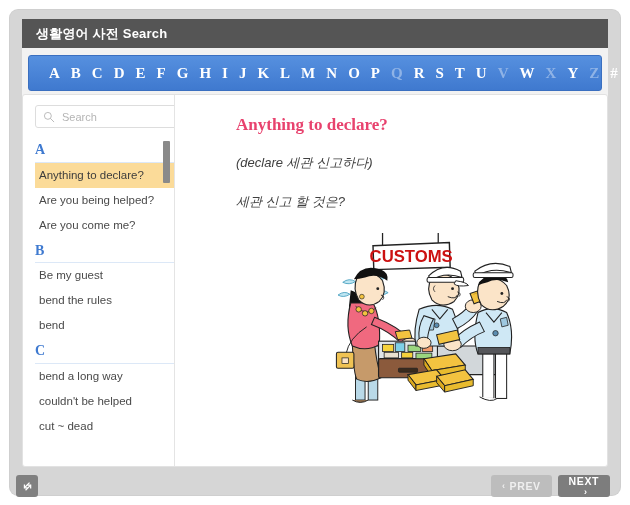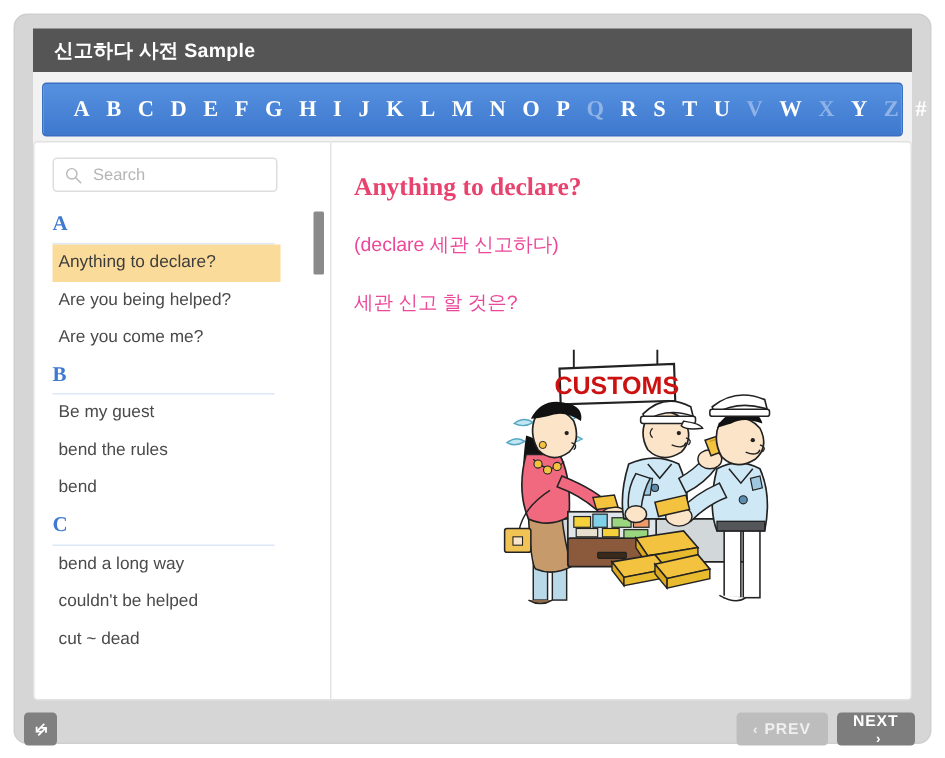--- a/index.html
+++ b/index.html
@@ -74,21 +74,21 @@
     background: #ffffff;
     border: 1px solid #e2e2e2;
     border-radius: 3px;
     overflow: hidden;
   }
 
   
   #sidebar {
     position: absolute;
     left: 0; top: 0;
-    width: 198px; height: 100%;
+    width: 152px; height: 100%;
     border-right: 1px solid #e4e4e4;
     overflow: hidden;
   }
   #search-row {
     padding: 10px 10px 4px 12px;
   }
   #search-box {
     position: relative;
     width: 150px; height: 23px;
     border: 1px solid #dddddd;
@@ -165,23 +165,24 @@
   }
   #entry-title {
     font-family: "Liberation Serif", serif;
     font-weight: bold;
     font-size: 17px;
     color: #e8426e;
     margin: 0 0 20px 0;
   }
   .entry-line {
     font-size: 13px;
-    color: #ec4899;
+    color: #404040;
     margin: 0 0 22px 0;
     line-height: 1.3;
+    font-style: italic;
   }
   #illustration {
     margin-top: 4px;
     margin-left: 52px;
   }
 
   
   #bottom-bar {
     position: absolute;
     left: 0; bottom: 0;
@@ -224,21 +225,21 @@
   .chev { font-size: 9px; }
   .chev.left { margin-right: 4px; }
   .chev.right { margin-left: 4px; }
 </style>
 </head>
 <body>
 
 <div id="app-frame">
 
   <div id="title-bar">
-    <span id="title-text">신고하다 사전 Sample</span>
+    <span id="title-text">생활영어 사전 Search</span>
   </div>
 
   <div id="alpha-wrap">
     <div id="alpha-bar">
         <span class="alpha-letter">A</span>
         <span class="alpha-letter">B</span>
         <span class="alpha-letter">C</span>
         <span class="alpha-letter">D</span>
         <span class="alpha-letter">E</span>
         <span class="alpha-letter">F</span>

